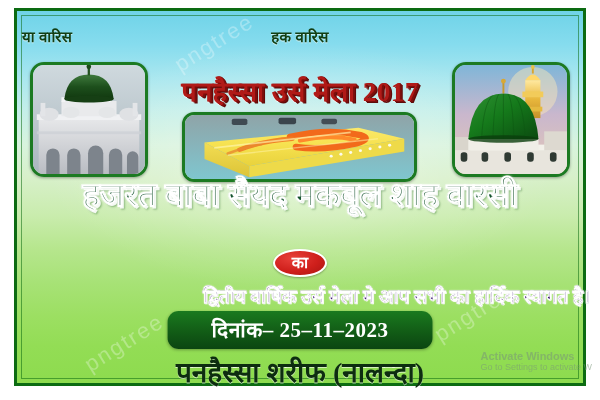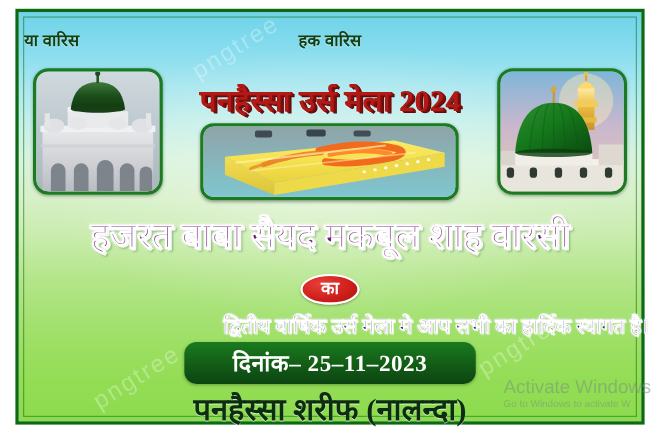--- a/index.html
+++ b/index.html
@@ -101,30 +101,30 @@
        1px 0 0 #7c0f0d,
        2px 1px 0 #7c0f0d,
        3px 2px 0 #5d0b09,
        0 1px 1px rgba(255,255,255,0.7);
   }
 
   
   .main-name {
     position: absolute;
     left: 50%;
-    top: 198px;
+    top: 178px;
     transform: translateX(-50%);
     width: 560px;
     text-align: center;
     font-family: "Liberation Serif", serif;
     font-weight: bold;
     font-size: 33px;
     line-height: 1.05;
     white-space: nowrap;
-    color: #701a75;
+    color: #14532d;
     -webkit-text-stroke: 1px #ffffff;
     text-shadow:
        0 0 3px #ffffff,
        2px 2px 0 rgba(255,255,255,0.9),
        3px 3px 2px rgba(0,80,0,0.35);
   }
 
   
   .ka-badge {
     position: absolute;
@@ -198,21 +198,21 @@
   
   .wm-activate {
     position: absolute;
     right: 8px;
     bottom: 28px;
     text-align: left;
     color: rgba(120,150,120,0.55);
     font-family: "Liberation Sans", sans-serif;
     pointer-events: none;
   }
-  .wm-activate .wm-l1 { font-size: 17px; }
+  .wm-activate .wm-l1 { font-size: 11px; font-weight: bold; }
   .wm-activate .wm-l2 { font-size: 9px; }
 
   .wm-diag {
     position: absolute;
     color: rgba(255,255,255,0.30);
     font-family: "Liberation Sans", sans-serif;
     font-size: 22px;
     letter-spacing: 2px;
     transform: rotate(-32deg);
     pointer-events: none;
@@ -399,34 +399,34 @@
       <g fill="#2f3a33">
         <rect x="28" y="92" width="7" height="10" rx="3"></rect>
         <rect x="52" y="92" width="7" height="10" rx="3"></rect>
         <rect x="76" y="92" width="7" height="10" rx="3"></rect>
         <rect x="100" y="92" width="7" height="10" rx="3"></rect>
         <rect x="6" y="92" width="7" height="10" rx="3"></rect>
       </g>
     </svg>
   </div>
 
-  <div class="mela-title">पनहैस्सा उर्स मेला 2024</div>
+  <div class="mela-title">पनहैस्सा उर्स मेला 2017</div>
 
   <div class="main-name">हजरत बाबा सैयद मकबूल शाह वारसी</div>
 
   <div class="ka-badge">का</div>
 
   <div class="welcome">द्वितीय वार्षिक उर्स मेला मे आप सभी का हार्दिक स्वागत है।</div>
 
   <div class="date-pill">दिनांक– 25–11–2023</div>
 
   <div class="place">पनहैस्सा शरीफ (नालन्दा)</div>
 
   <div class="wm-diag wm-d1">pngtree</div>
   <div class="wm-diag wm-d2">pngtree</div>
   <div class="wm-diag wm-d3">pngtree</div>
 
   <div class="wm-activate">
     <div class="wm-l1">Activate Windows</div>
-    <div class="wm-l2">Go to Windows to activate W</div>
+    <div class="wm-l2">Go to Settings to activate W</div>
   </div>
 
 </div>
 
 </body></html>

